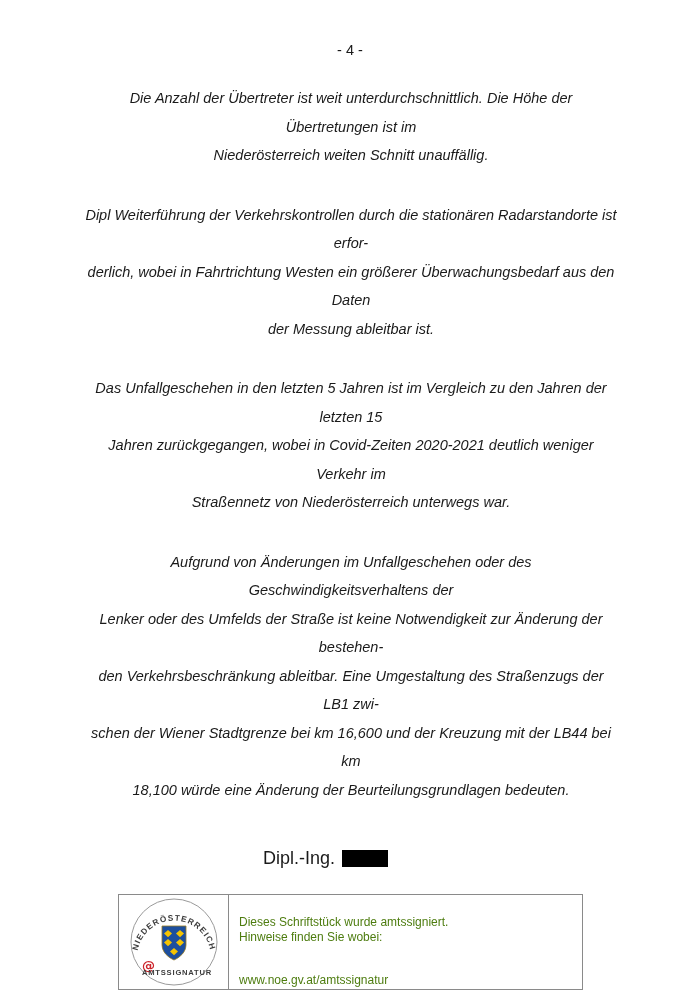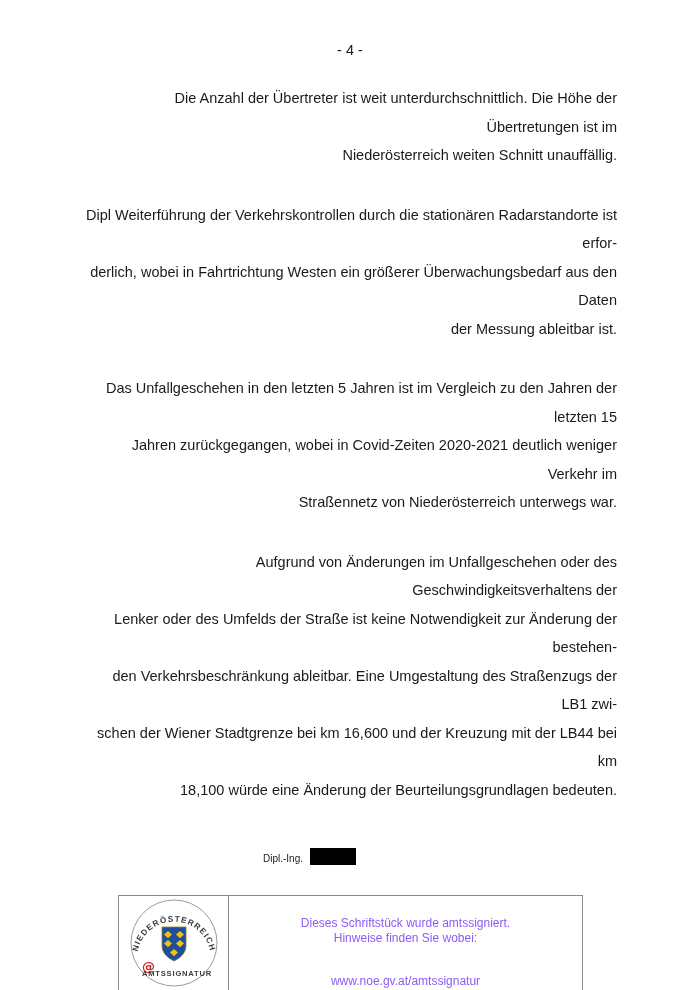--- a/index.html
+++ b/index.html
@@ -17,25 +17,26 @@
     font-size:14.5px;
   }
   .content{
     position:absolute;top:84px;left:85px;width:532px;
   }
   .para{
     margin:0 0 31px 0;
     font-size:14.5px;
     line-height:28.5px;
     white-space:pre-line;
-    text-align:right;
+    text-align:center;
+    font-style:italic;
   }
   .signature-line{
     margin:44px 0 0 178px;
-    font-size:10px;
+    font-size:18px;
     line-height:20px;
   }
   .redaction{
     display:inline-block;
     width:46px;height:17px;
     background:#000;
     margin-left:7px;
     vertical-align:-3px;
   }
   .amtssignatur-box{
@@ -51,22 +52,21 @@
     width:110px;
     border-right:1px solid #8a8a8a;
     display:flex;align-items:center;justify-content:center;
     box-sizing:border-box;
   }
   .text-cell{
     flex:1;
     padding:20px 10px 0 10px;
     font-size:12px;
     line-height:15px;
-    color:#8b5cf6;
-    text-align:center;
+    color:#4d7c0f;
   }
   .amts-url{
     margin-top:28px;
   }
   svg .ring{fill:#ffffff;stroke:#9a9a9a;stroke-width:1;}
   svg .arc-label{font-family:"Liberation Sans",sans-serif;font-size:8.2px;letter-spacing:1.1px;fill:#3c3c3c;font-weight:bold;}
   svg .bottom-label{font-family:"Liberation Sans",sans-serif;font-size:7.6px;letter-spacing:0.8px;fill:#3c3c3c;font-weight:bold;}
   svg .at-glyph{font-family:"DejaVu Sans",sans-serif;font-size:13px;font-weight:bold;}
 </style>
 </head>

